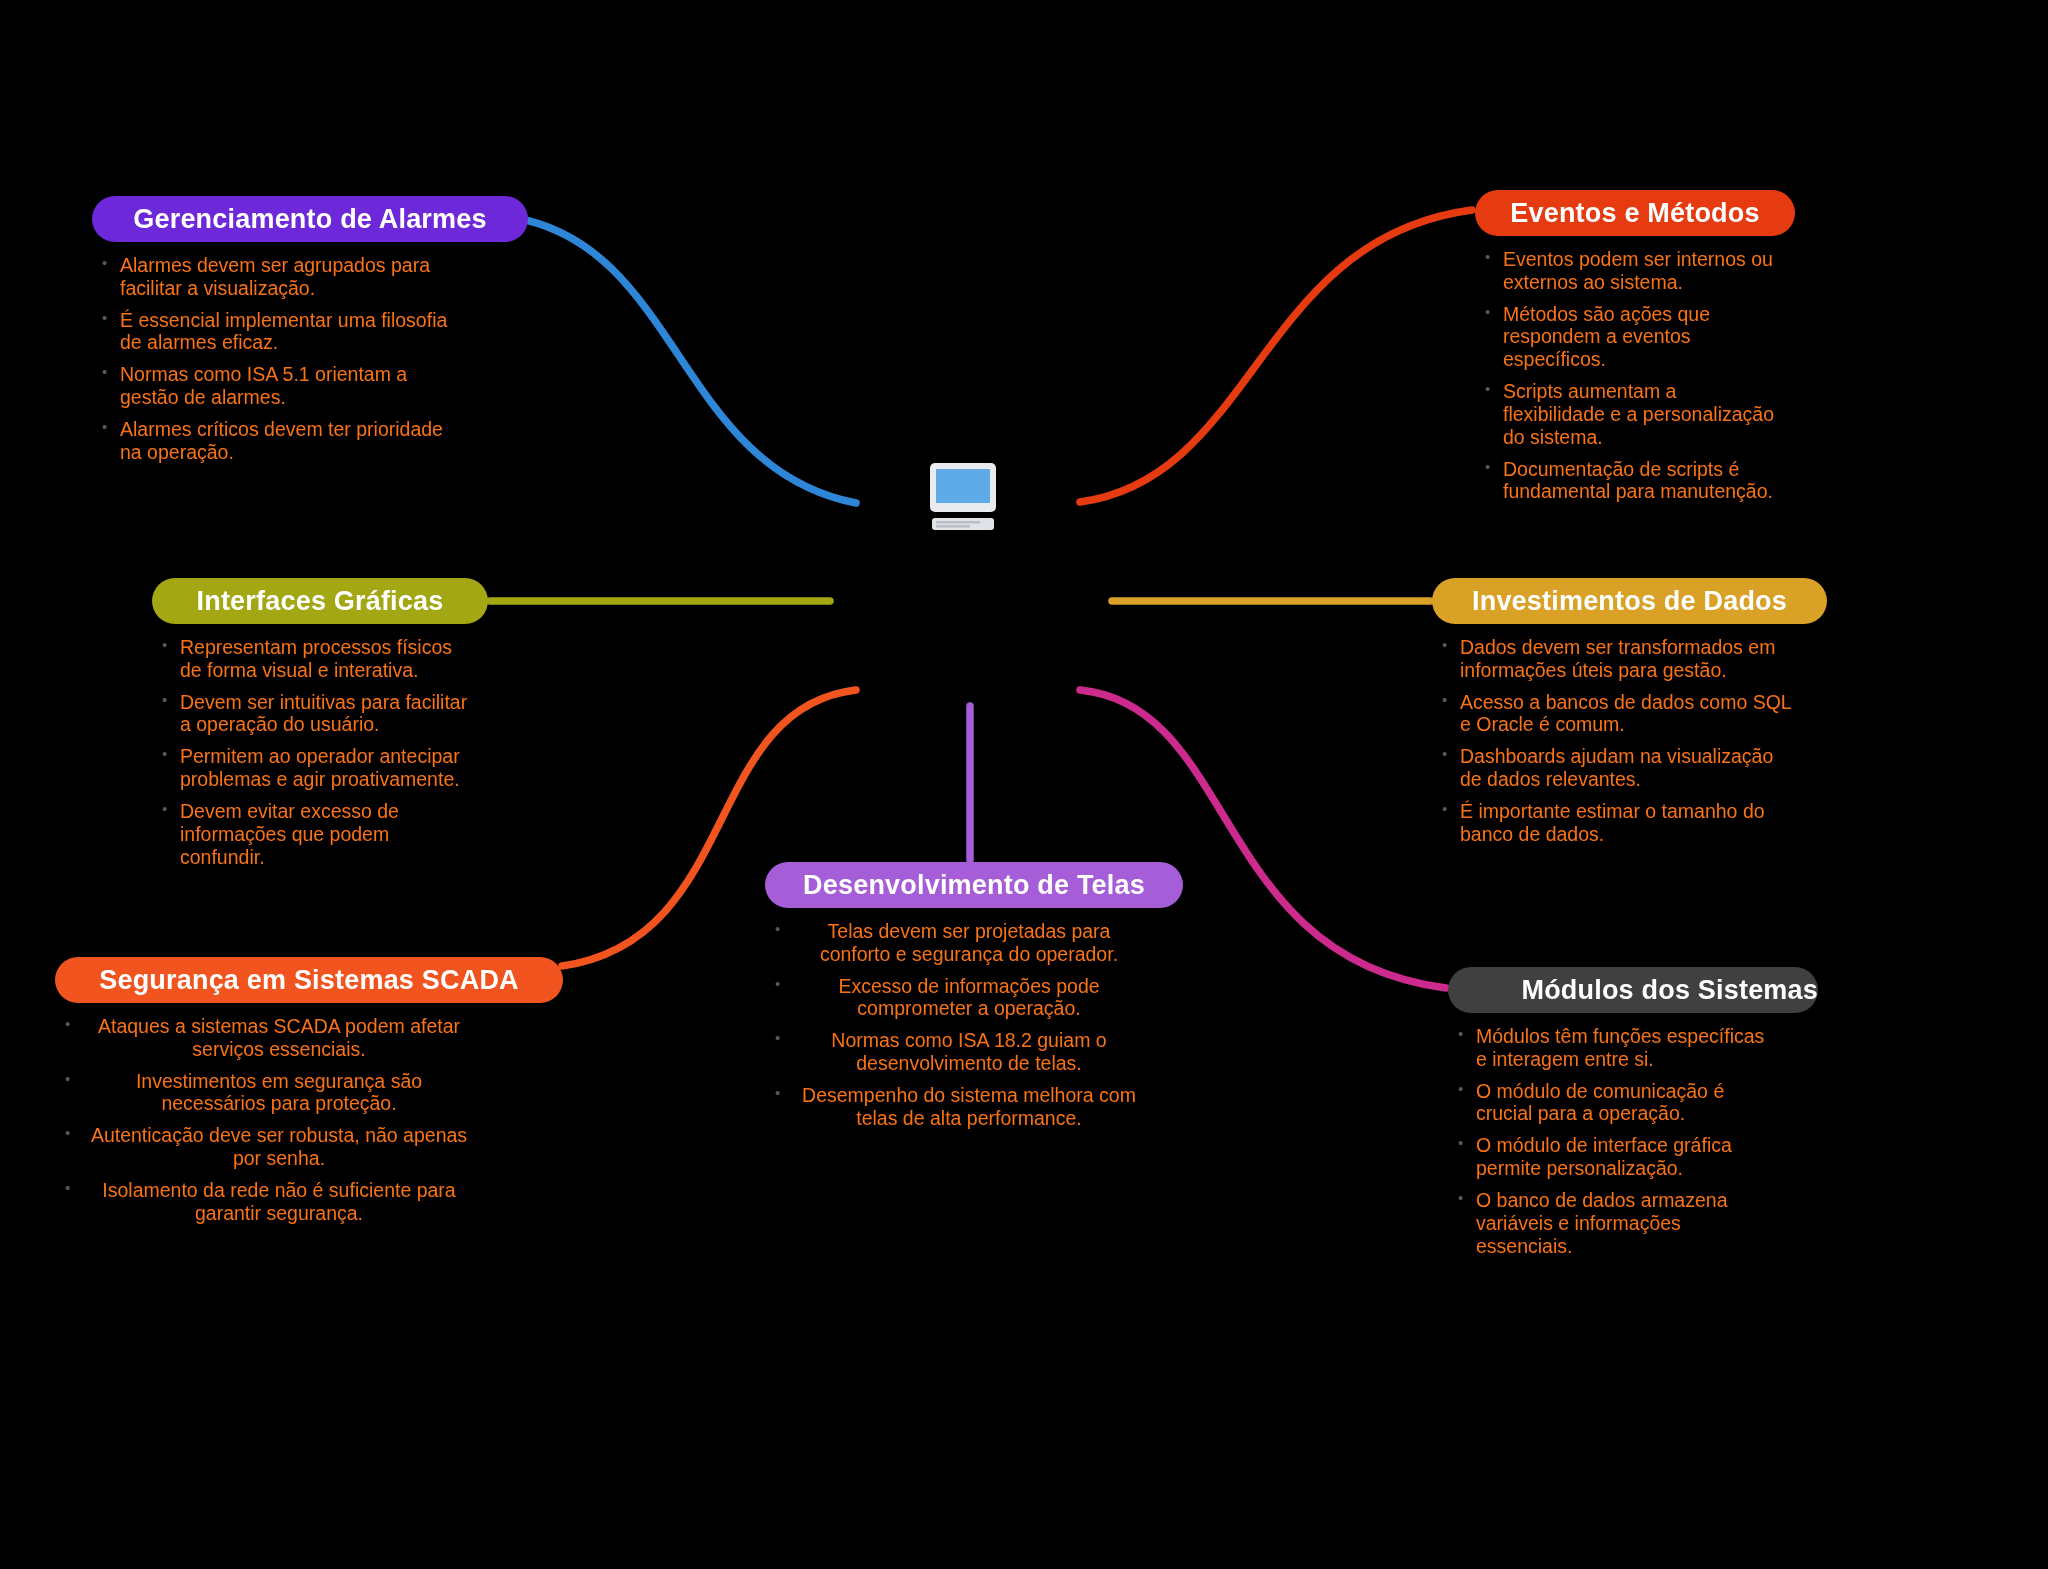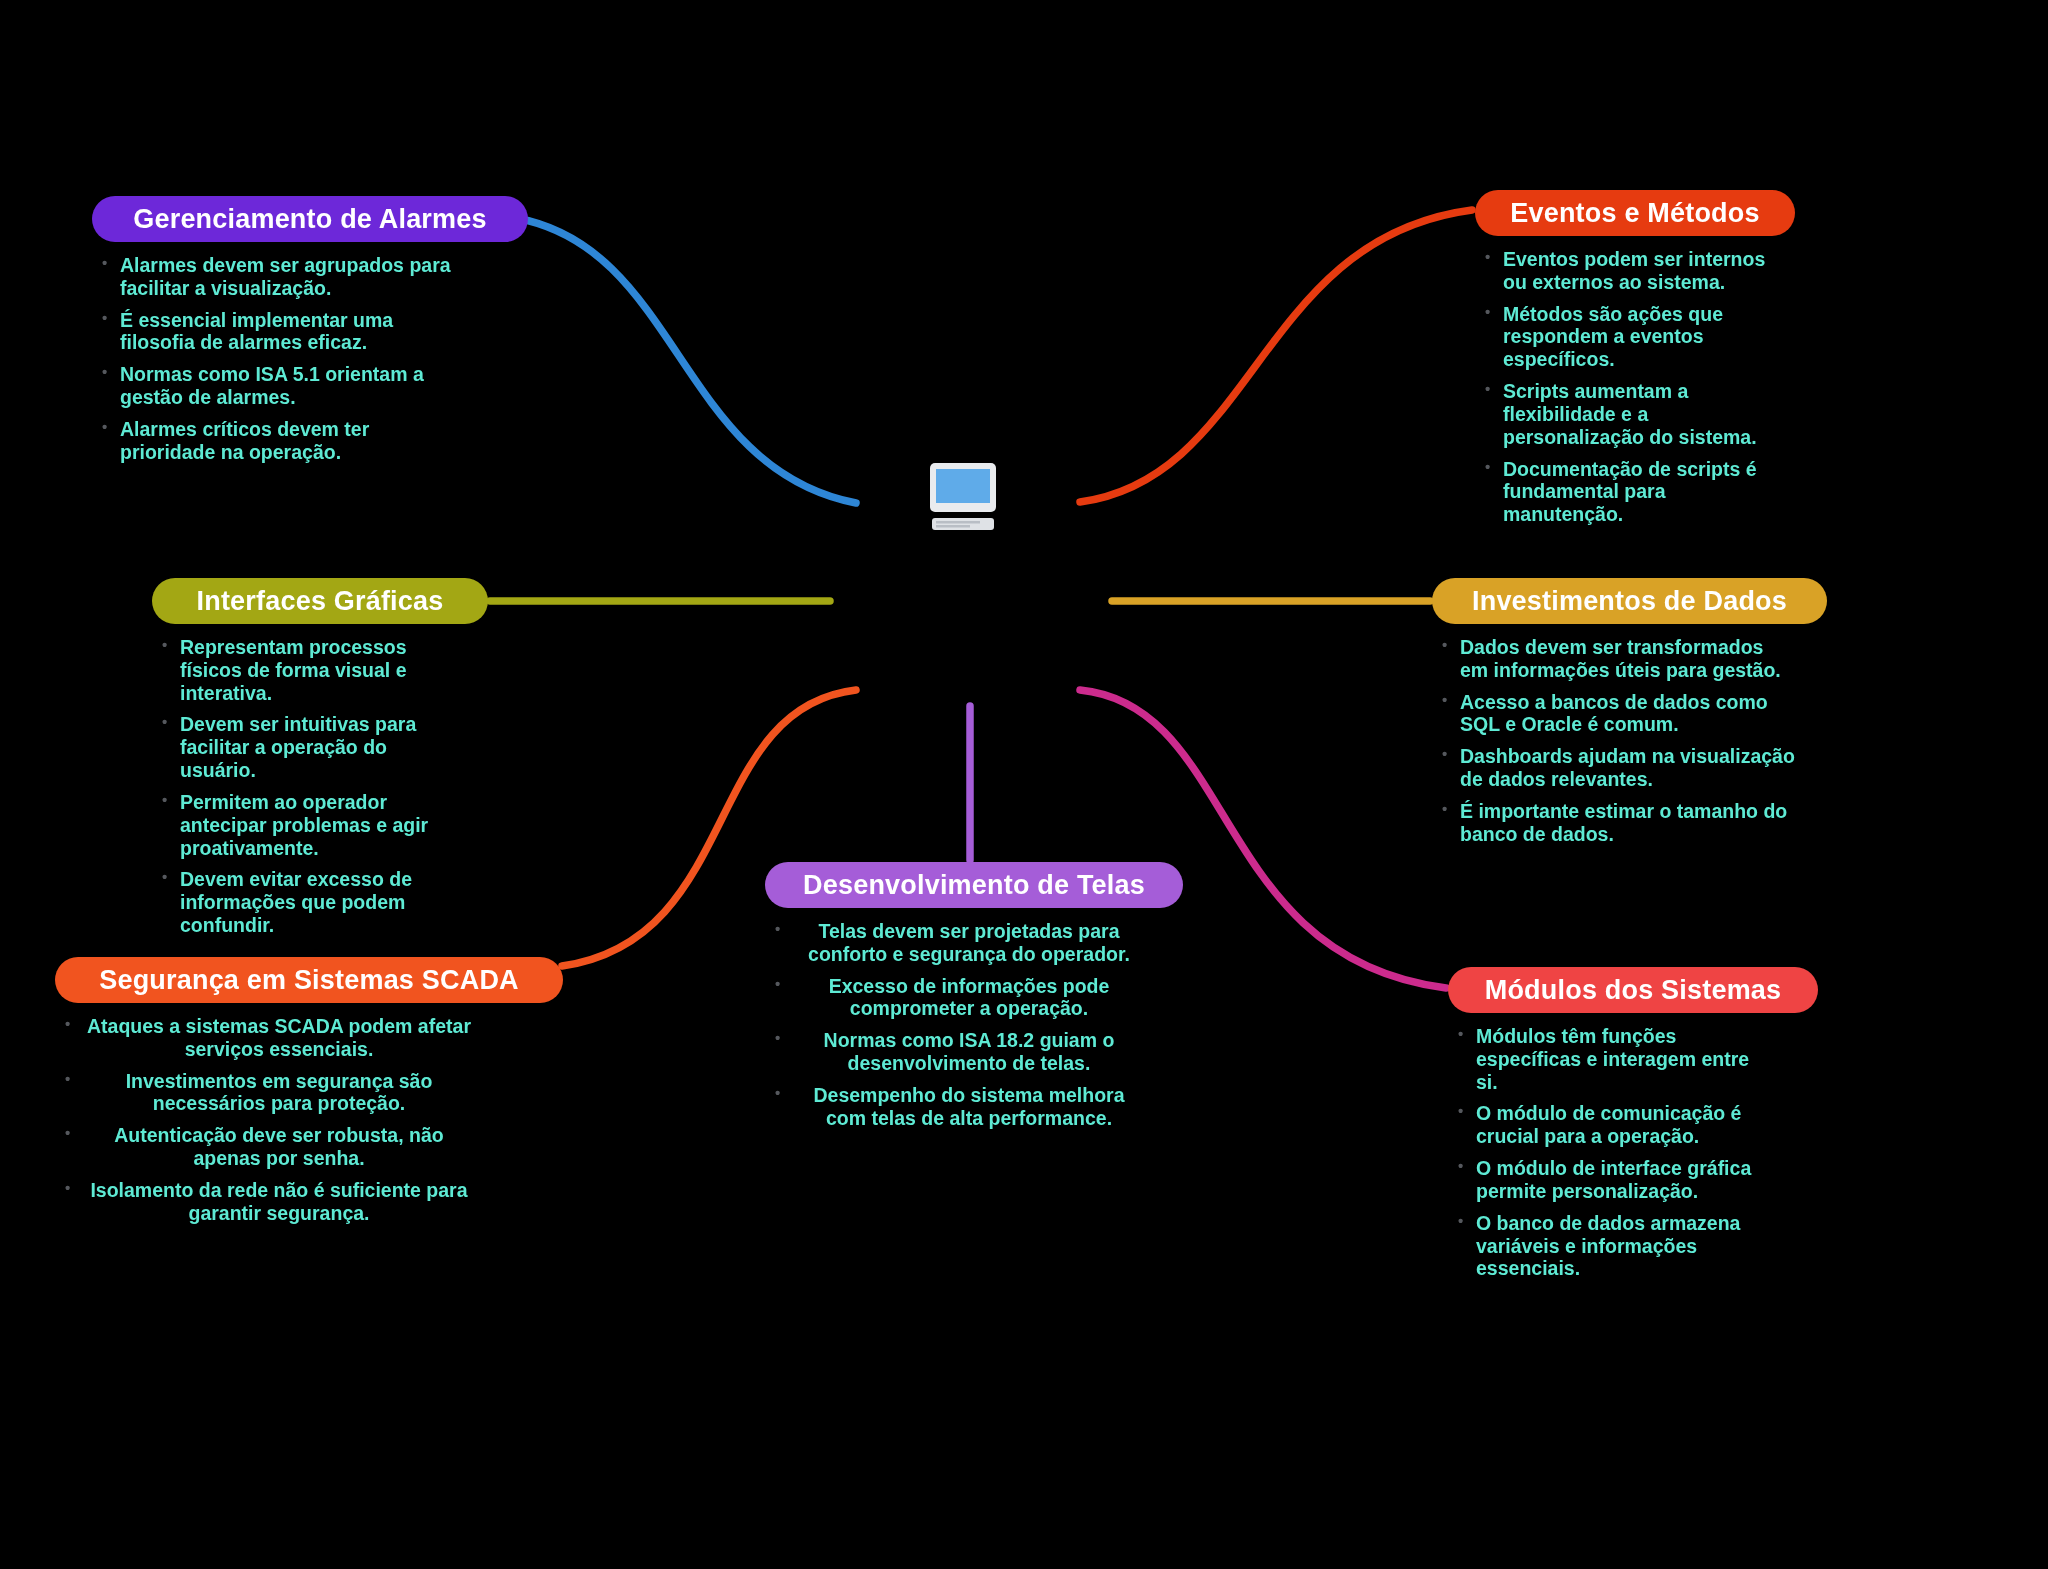--- a/index.html
+++ b/index.html
@@ -27,22 +27,22 @@
   }
   .bullets {
     list-style: none;
     margin: 12px 0 0 8px;
     padding: 0;
   }
   .bullets li {
     position: relative;
     padding-left: 20px;
     margin-bottom: 9px;
-    color: #5eead4;
-    font-weight: bold;
+    color: #f97316;
+    font-weight: normal;
     font-size: 19.5px;
     line-height: 1.17;
   }
   .bullets li::before {
     content: "\2022";
     position: absolute;
     left: 2px; top: 0px;
     color: #55585d;
     font-size: 15px;
   }
@@ -128,21 +128,21 @@
     <div class="pill" style="width: 418px; background-color: rgb(165, 93, 216);">Desenvolvimento de Telas</div>
     <ul class="bullets" style="width:372px;text-align:center;">
       <li>Telas devem ser projetadas para conforto e segurança do operador.</li>
       <li>Excesso de informações pode comprometer a operação.</li>
       <li>Normas como ISA 18.2 guiam o desenvolvimento de telas.</li>
       <li>Desempenho do sistema melhora com telas de alta performance.</li>
     </ul>
   </section>
 
   <section class="node" style="left:1448px; top:967px;">
-    <div class="pill" style="width: 370px; background-color: #ef4444;">Módulos dos Sistemas</div>
+    <div class="pill" style="width: 370px; background-color: #404040; text-align: right;">Módulos dos Sistemas</div>
     <ul class="bullets" style="width:318px;">
       <li>Módulos têm funções específicas e interagem entre si.</li>
       <li>O módulo de comunicação é crucial para a operação.</li>
       <li>O módulo de interface gráfica permite personalização.</li>
       <li>O banco de dados armazena variáveis e informações essenciais.</li>
     </ul>
   </section>
 
 </div>
 

